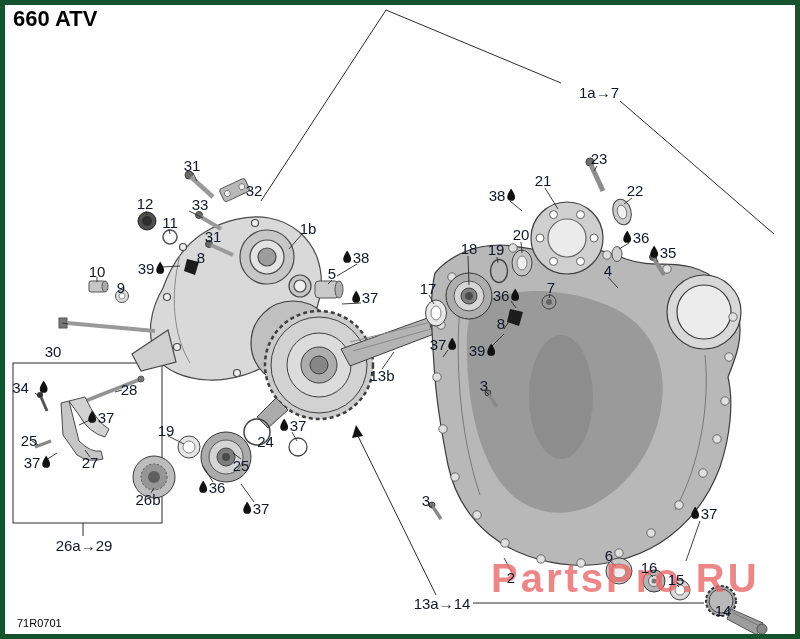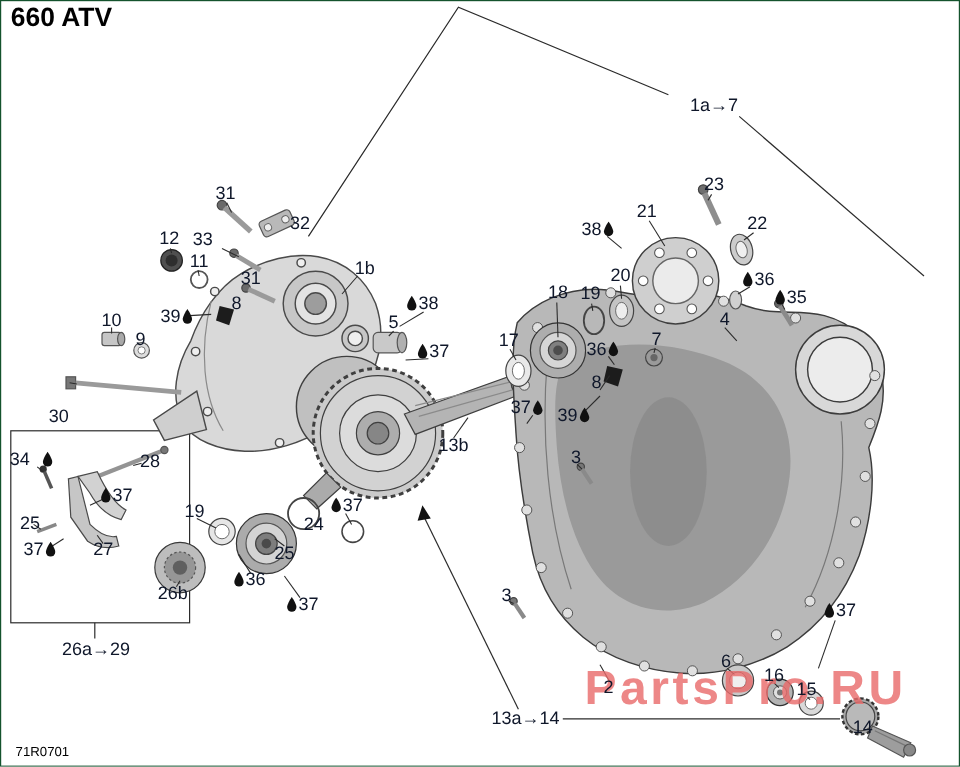--- a/index.html
+++ b/index.html
@@ -1,16 +1,16 @@
 <!DOCTYPE html>
 <html><head>
 <meta charset="utf-8">
 <style>
   html,body{margin:0;padding:0;background:#fff;}
-  .stage{position:relative;width:800px;height:639px;background:#ffffff;border:1px solid #14532d;
+  .stage{position:relative;width:800px;height:639px;background:#ffffff;border:5px solid #14532d;
          box-sizing:border-box;overflow:hidden;font-family:"Liberation Sans",sans-serif;}
   .diagram{position:absolute;left:0;top:0;z-index:1;}
   .page-title{position:absolute;left:8px;top:1px;font-size:22px;font-weight:bold;color:#000;z-index:3;}
   .doc-number{position:absolute;left:12px;bottom:5px;font-size:11px;color:#000;z-index:3;text-align:right;}
   .callout{position:absolute;transform:translate(-50%,-50%);display:flex;align-items:center;gap:1px;
            font-size:15px;color:#0f172a;white-space:nowrap;z-index:3;line-height:1;}
   .wm-tagline{position:absolute;left:490px;top:544px;font-size:10.5px;letter-spacing:1px;
               z-index:2;white-space:nowrap;}
   .wm-brand{position:absolute;left:486px;top:551px;font-size:40px;font-weight:bold;letter-spacing:3px;
             opacity:.8;z-index:2;white-space:nowrap;}
@@ -263,21 +263,21 @@
       </div>
       <div class="callout" style="left: 187px; top: 160px;">
         <span>31</span>
       </div>
       <div class="callout" style="left: 249px; top: 185px;">
         <span>32</span>
       </div>
       <div class="callout" style="left: 140px; top: 198px;">
         <span>12</span>
       </div>
-      <div class="callout" style="left: 168px; top: 199px;">
+      <div class="callout" style="left: 195px; top: 199px;">
         <span>33</span>
       </div>
       <div class="callout" style="left: 165px; top: 217px;">
         <span>11</span>
       </div>
       <div class="callout" style="left: 303px; top: 223px;">
         <span>1b</span>
       </div>
       <div class="callout" style="left: 208px; top: 231px;">
         <span>31</span>

